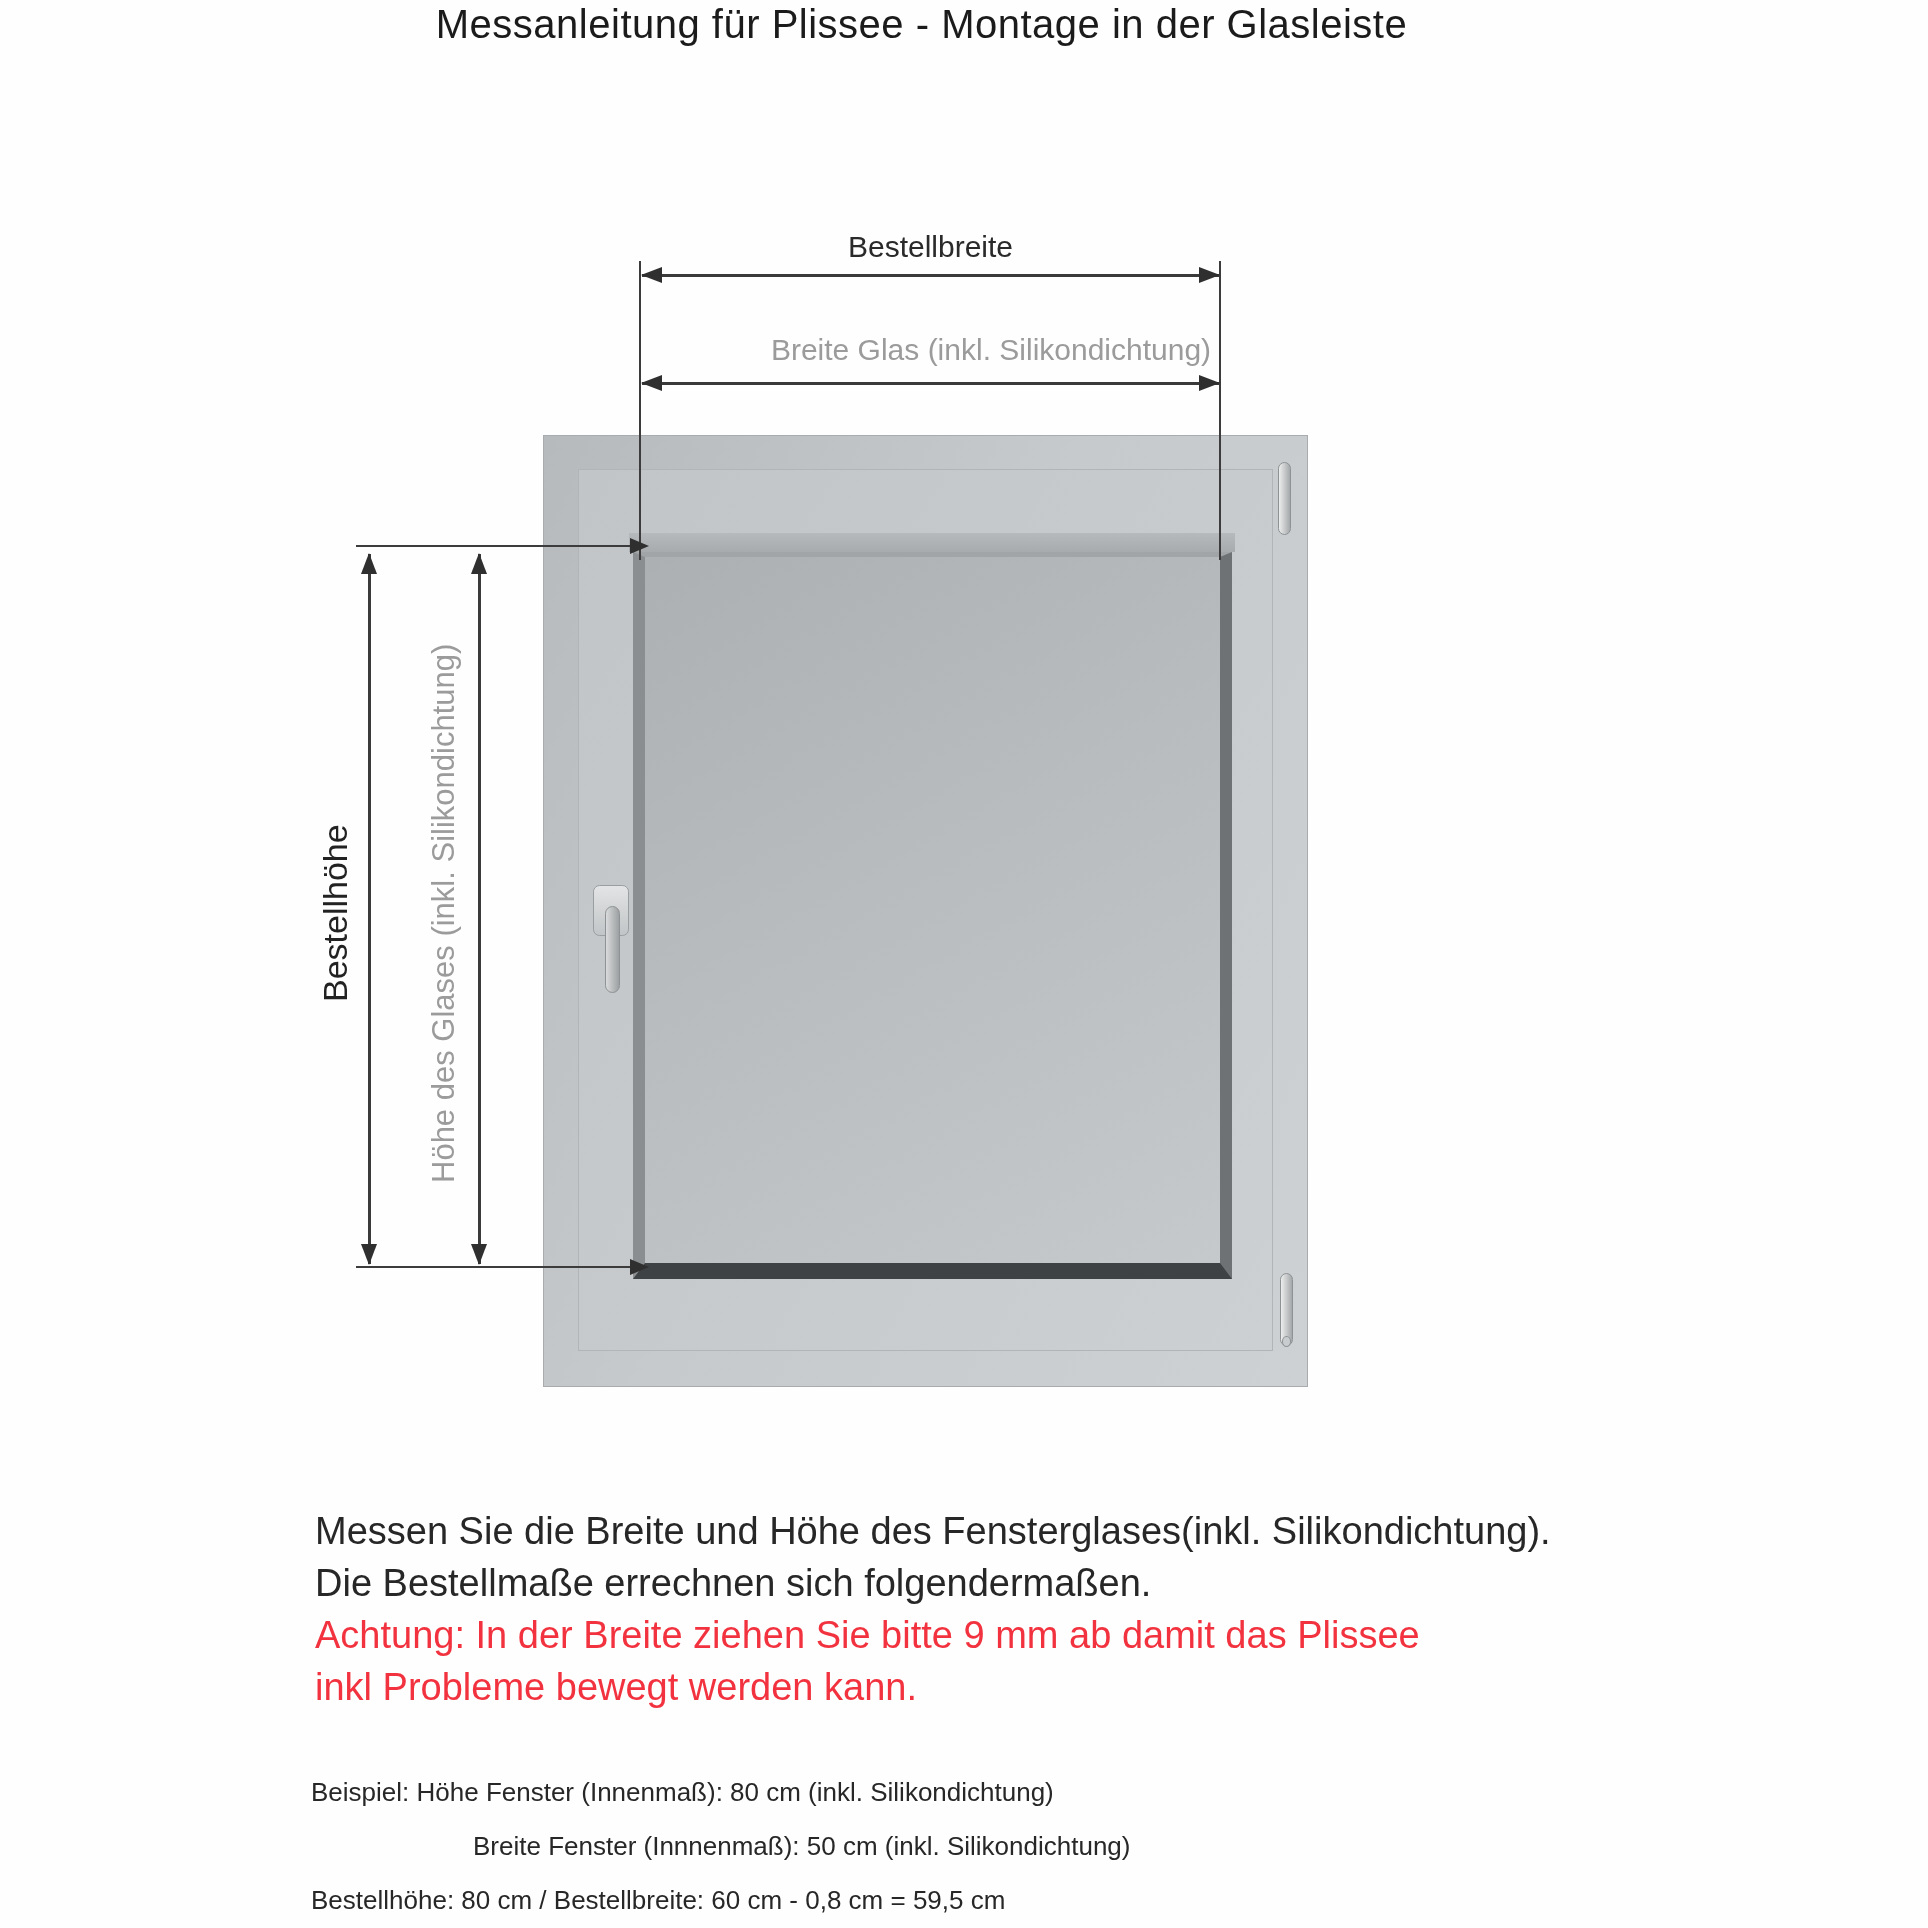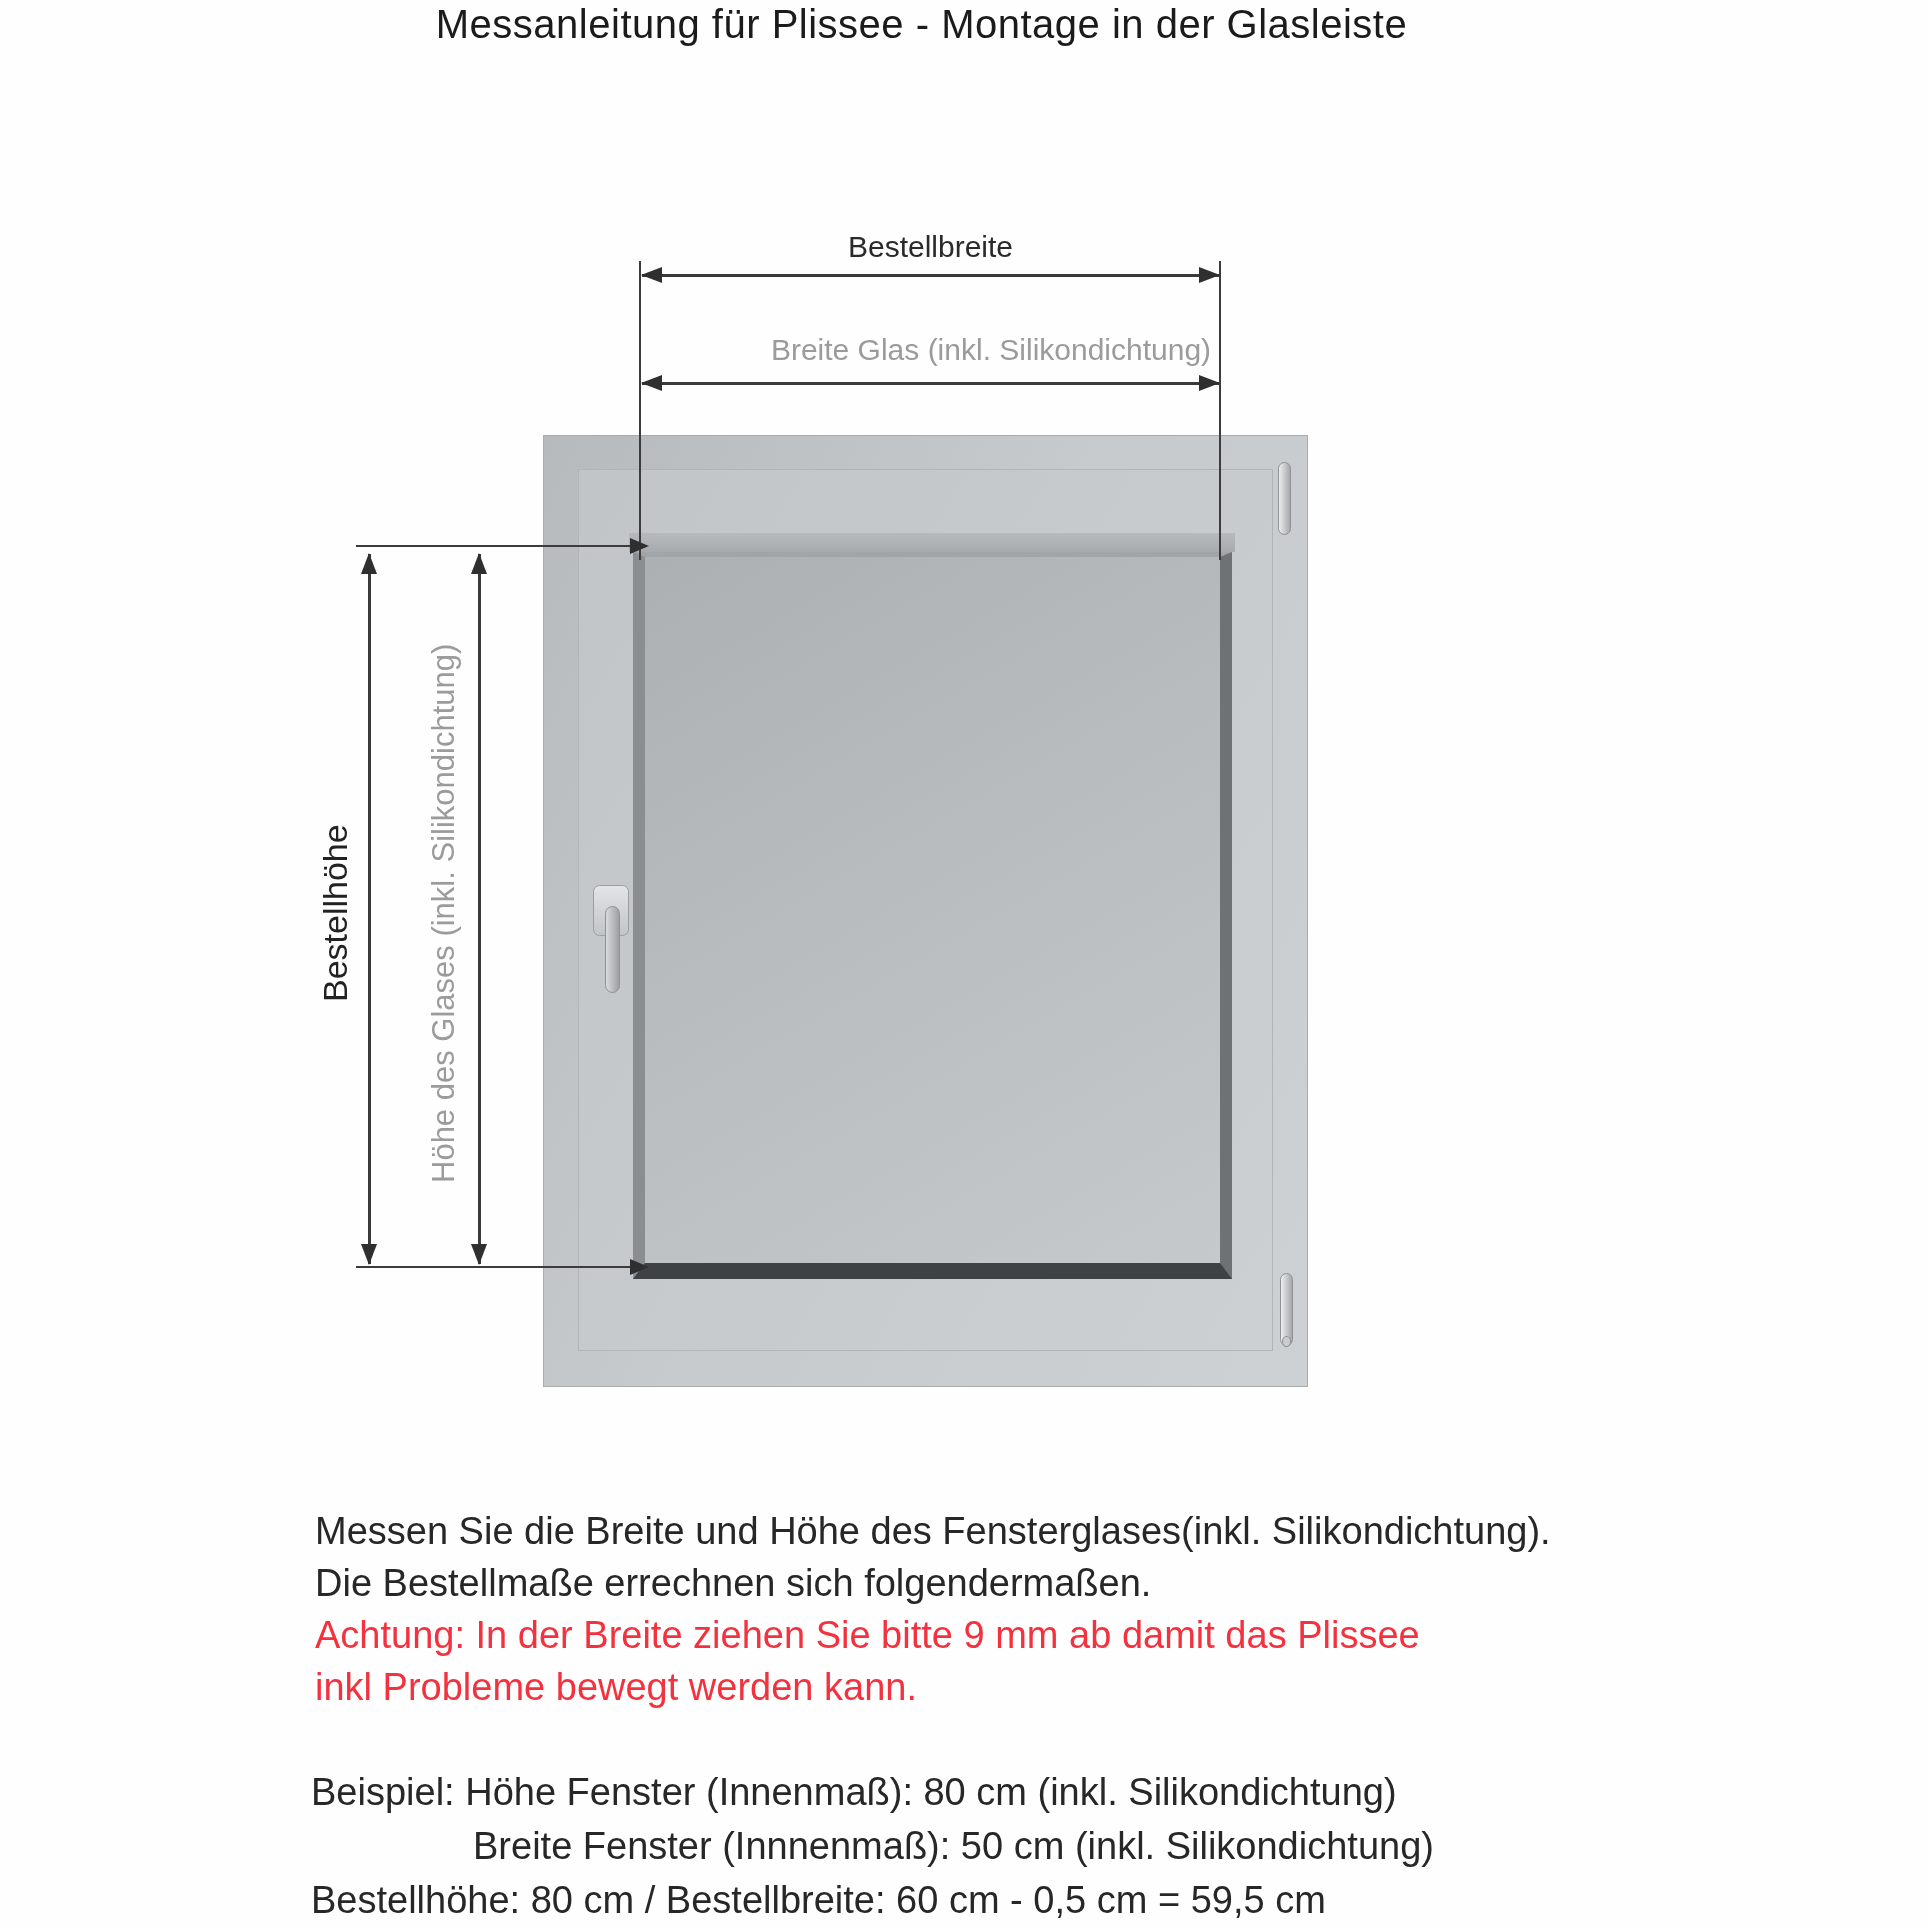--- a/index.html
+++ b/index.html
@@ -84,21 +84,21 @@
   .dlabel-h.gray{color:#9b9b9b;}
   .dlabel-v{
     position:absolute;writing-mode:vertical-rl;transform:rotate(180deg);
     text-align:center;white-space:nowrap;
   }
   .dlabel-v.black{color:#222;font-size:34px;}
   .dlabel-v.gray{color:#9b9b9b;font-size:31px;}
   
   .para{position:absolute;left:315px;top:1505px;font-size:38px;line-height:52px;color:#272727;}
   .para .warn{color:var(--warning-red,#f2323e);}
-  .example{position:absolute;left:311px;top:1765px;font-size:38px;line-height:54px;color:#272727;}
+  .example{position:absolute;left:311px;top:1765px;font-size:26px;line-height:54px;color:#272727;}
   .example .indent{padding-left:162px;}
 </style>
 </head>
 <body>
 
 <div id="page">
 
   <div class="title">Messanleitung für Plissee - Montage in der Glasleiste</div>
 
   <div class="win-frame"></div>
@@ -128,17 +128,17 @@
   <div class="para">
     <div>Messen Sie die Breite und Höhe des Fensterglases(inkl. Silikondichtung).</div>
     <div>Die Bestellmaße errechnen sich folgendermaßen.</div>
     <div class="warn">Achtung: In der Breite ziehen Sie bitte 9 mm ab damit das Plissee</div>
     <div class="warn">inkl Probleme bewegt werden kann.</div>
   </div>
 
   <div class="example">
     <div>Beispiel: Höhe Fenster (Innenmaß): 80 cm (inkl. Silikondichtung)</div>
     <div class="indent">Breite Fenster (Innnenmaß): 50 cm  (inkl. Silikondichtung)</div>
-    <div>Bestellhöhe: 80 cm / Bestellbreite: 60 cm  - 0,5 cm = 59,5 cm</div>
+    <div>Bestellhöhe: 80 cm / Bestellbreite: 60 cm  - 0,8 cm = 59,5 cm</div>
   </div>
 
 </div>
 
 
 </body></html>

